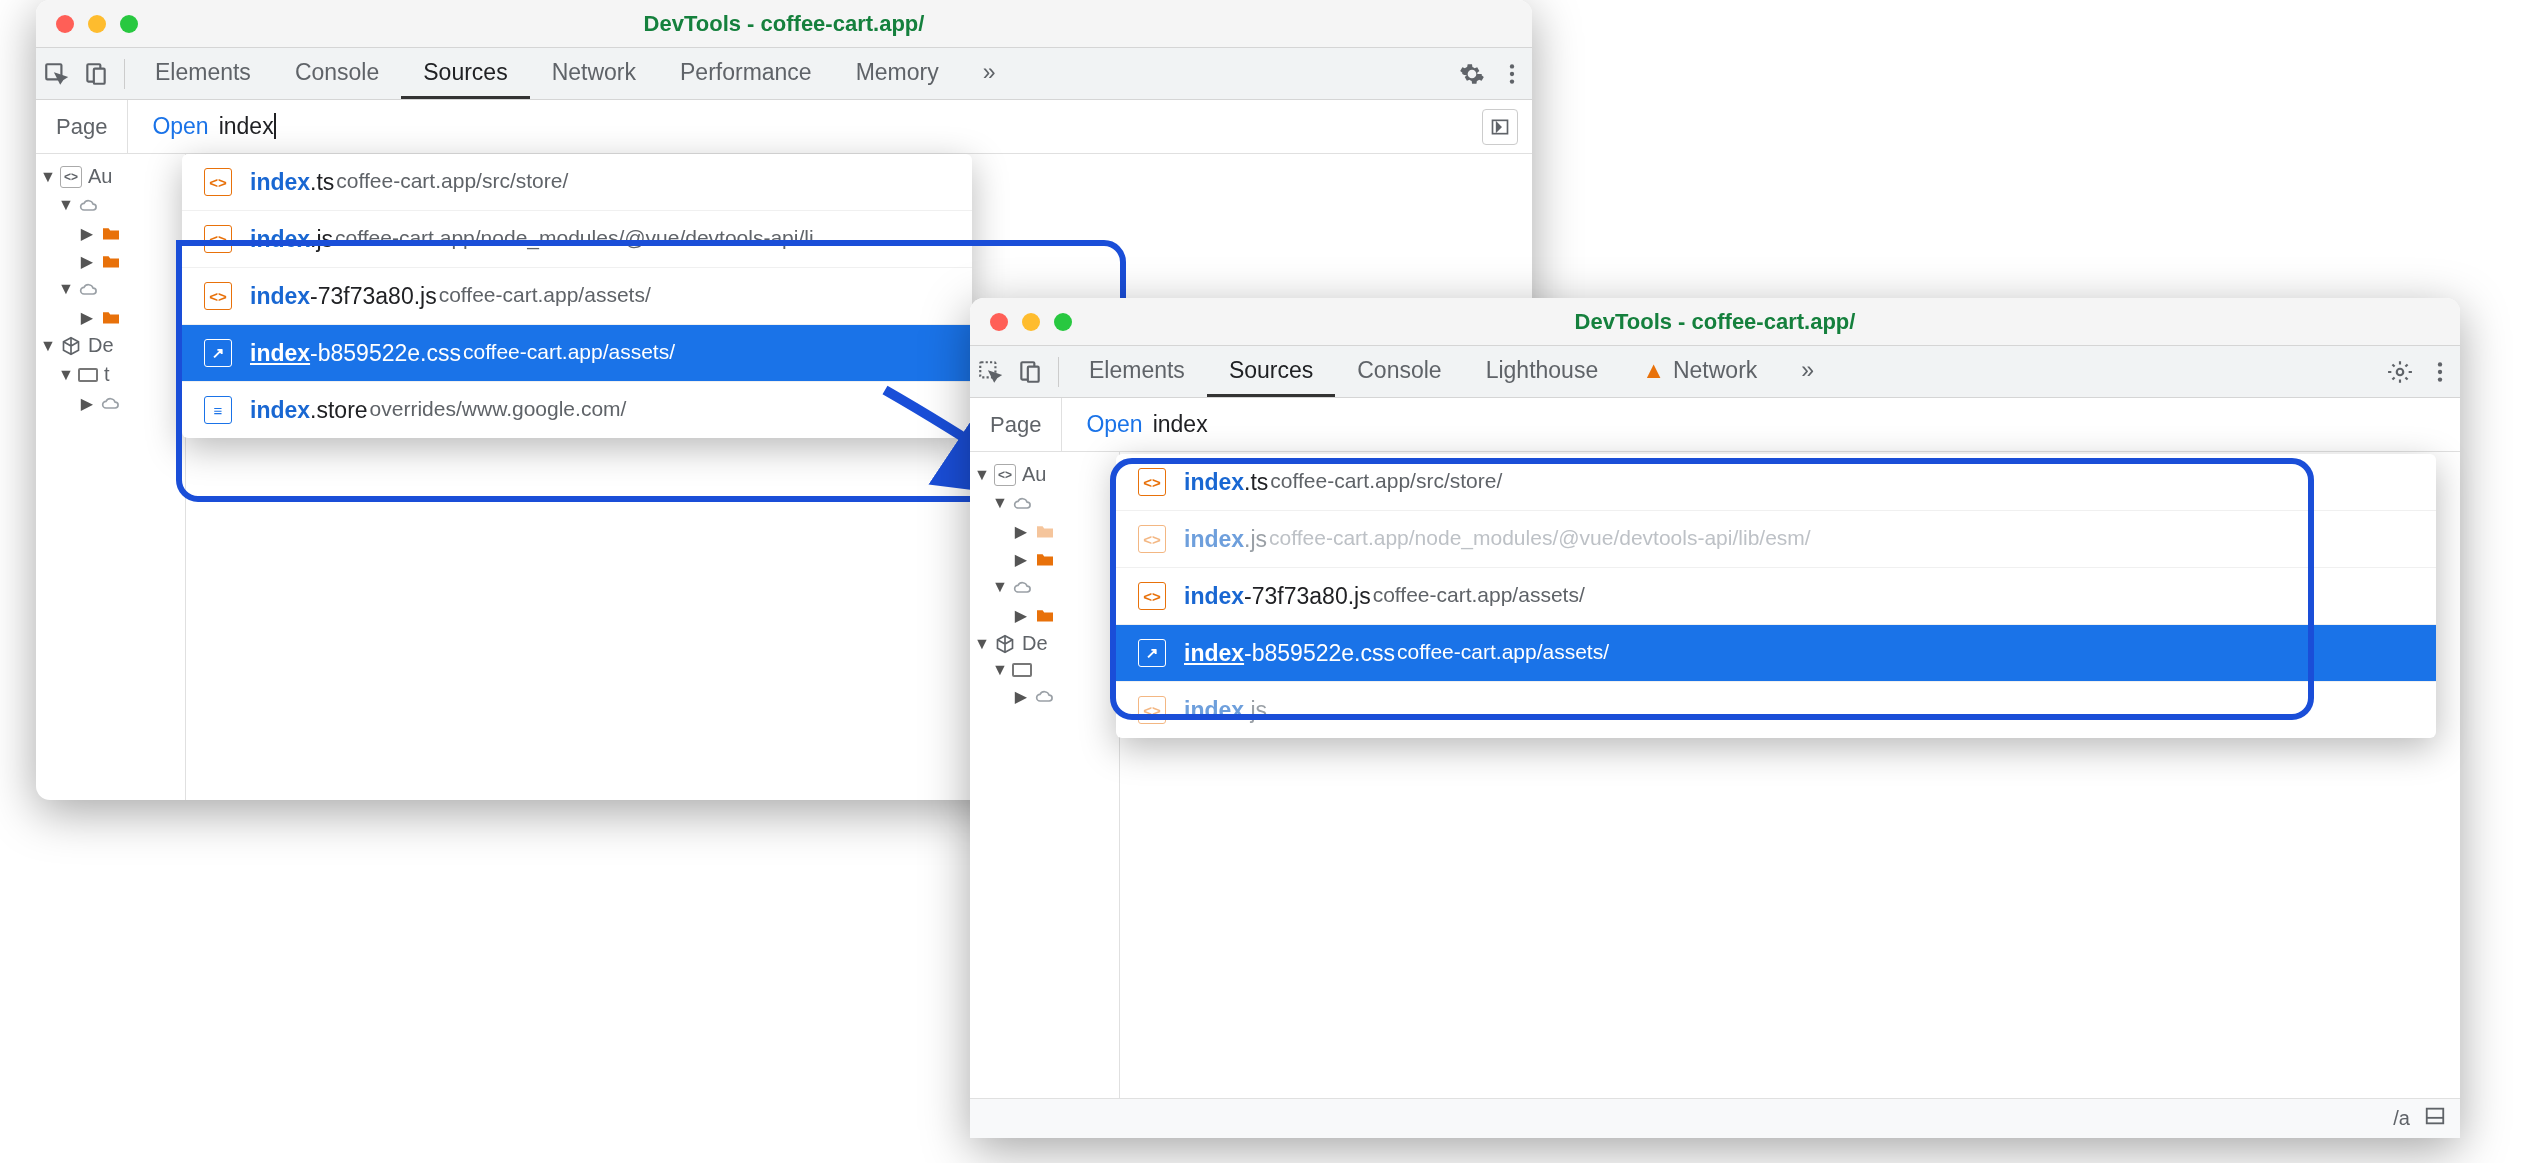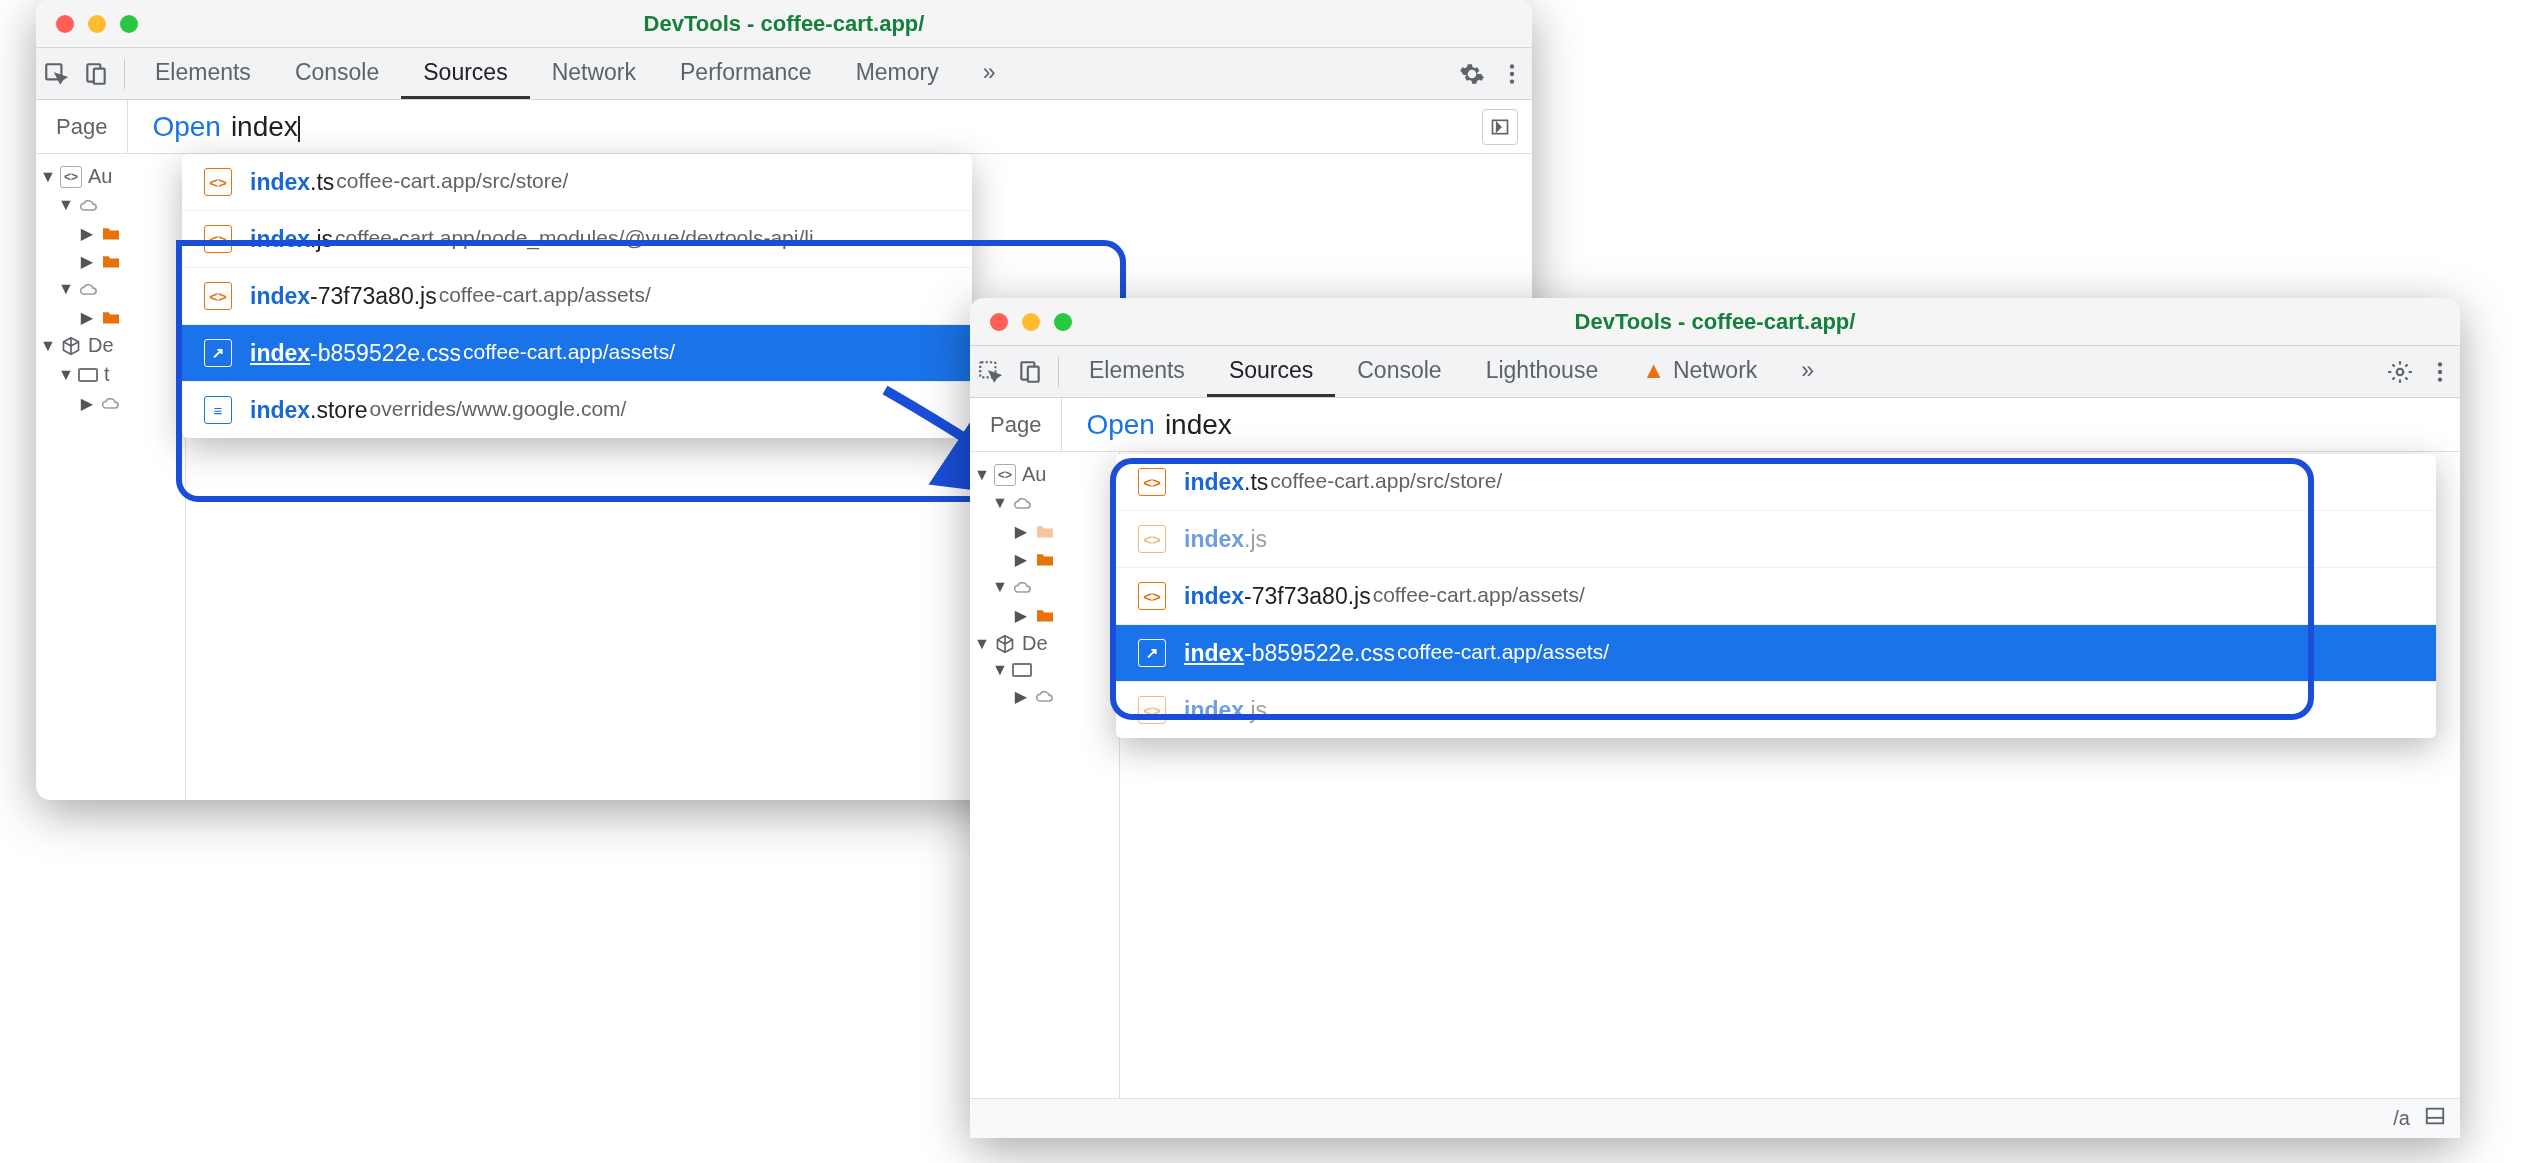--- a/index.html
+++ b/index.html
@@ -61,21 +61,21 @@
   height: 54px; display: flex; align-items: center;
   border-bottom: 1px solid #e0e0e0;
 }
 .page-tab {
   padding: 0 20px; height: 100%; display: flex; align-items: center;
   color: #5f6368; border-right: 1px solid #e0e0e0; font-size: 22px;
   background: #fff;
 }
 .command-prompt {
   display: flex; align-items: baseline; gap: 10px; padding-left: 24px;
-  font-size: 28px;
+  font-size: 23px;
 }
 .cmd-action { color: #1a73e8; }
 .cmd-query { color: #202124; }
 .cursor { display: inline-block; width: 2px; height: 26px; background: #202124; vertical-align: text-bottom; }
 .toggle-pane {
   margin-left: auto; margin-right: 14px;
   width: 36px; height: 36px; display:flex; align-items:center; justify-content:center;
   color: #5f6368; border: 1px solid #ccc; border-radius: 4px;
 }
 
@@ -479,20 +479,21 @@
       <div class="dd-icon">&lt;&gt;</div>
       <div class="dd-text">
         <div class="dd-file"><span class="match">index</span><span>.ts</span></div>
         <div class="dd-path">coffee-cart.app/src/store/</div>
       </div>
     </div>
     <div class="dd-item dim">
       <div class="dd-icon" style="opacity:.5">&lt;&gt;</div>
       <div class="dd-text">
         <div class="dd-file"><span class="match">index</span><span>.js</span></div>
+        <div class="dd-path">coffee-cart.app/node_modules/@vue/devtools-api/lib/esm/</div>
       </div>
     </div>
     <div class="dd-item">
       <div class="dd-icon">&lt;&gt;</div>
       <div class="dd-text">
         <div class="dd-file"><span class="match">index</span><span>-73f73a80.js</span></div>
         <div class="dd-path">coffee-cart.app/assets/</div>
       </div>
     </div>
     <div class="dd-item selected">

